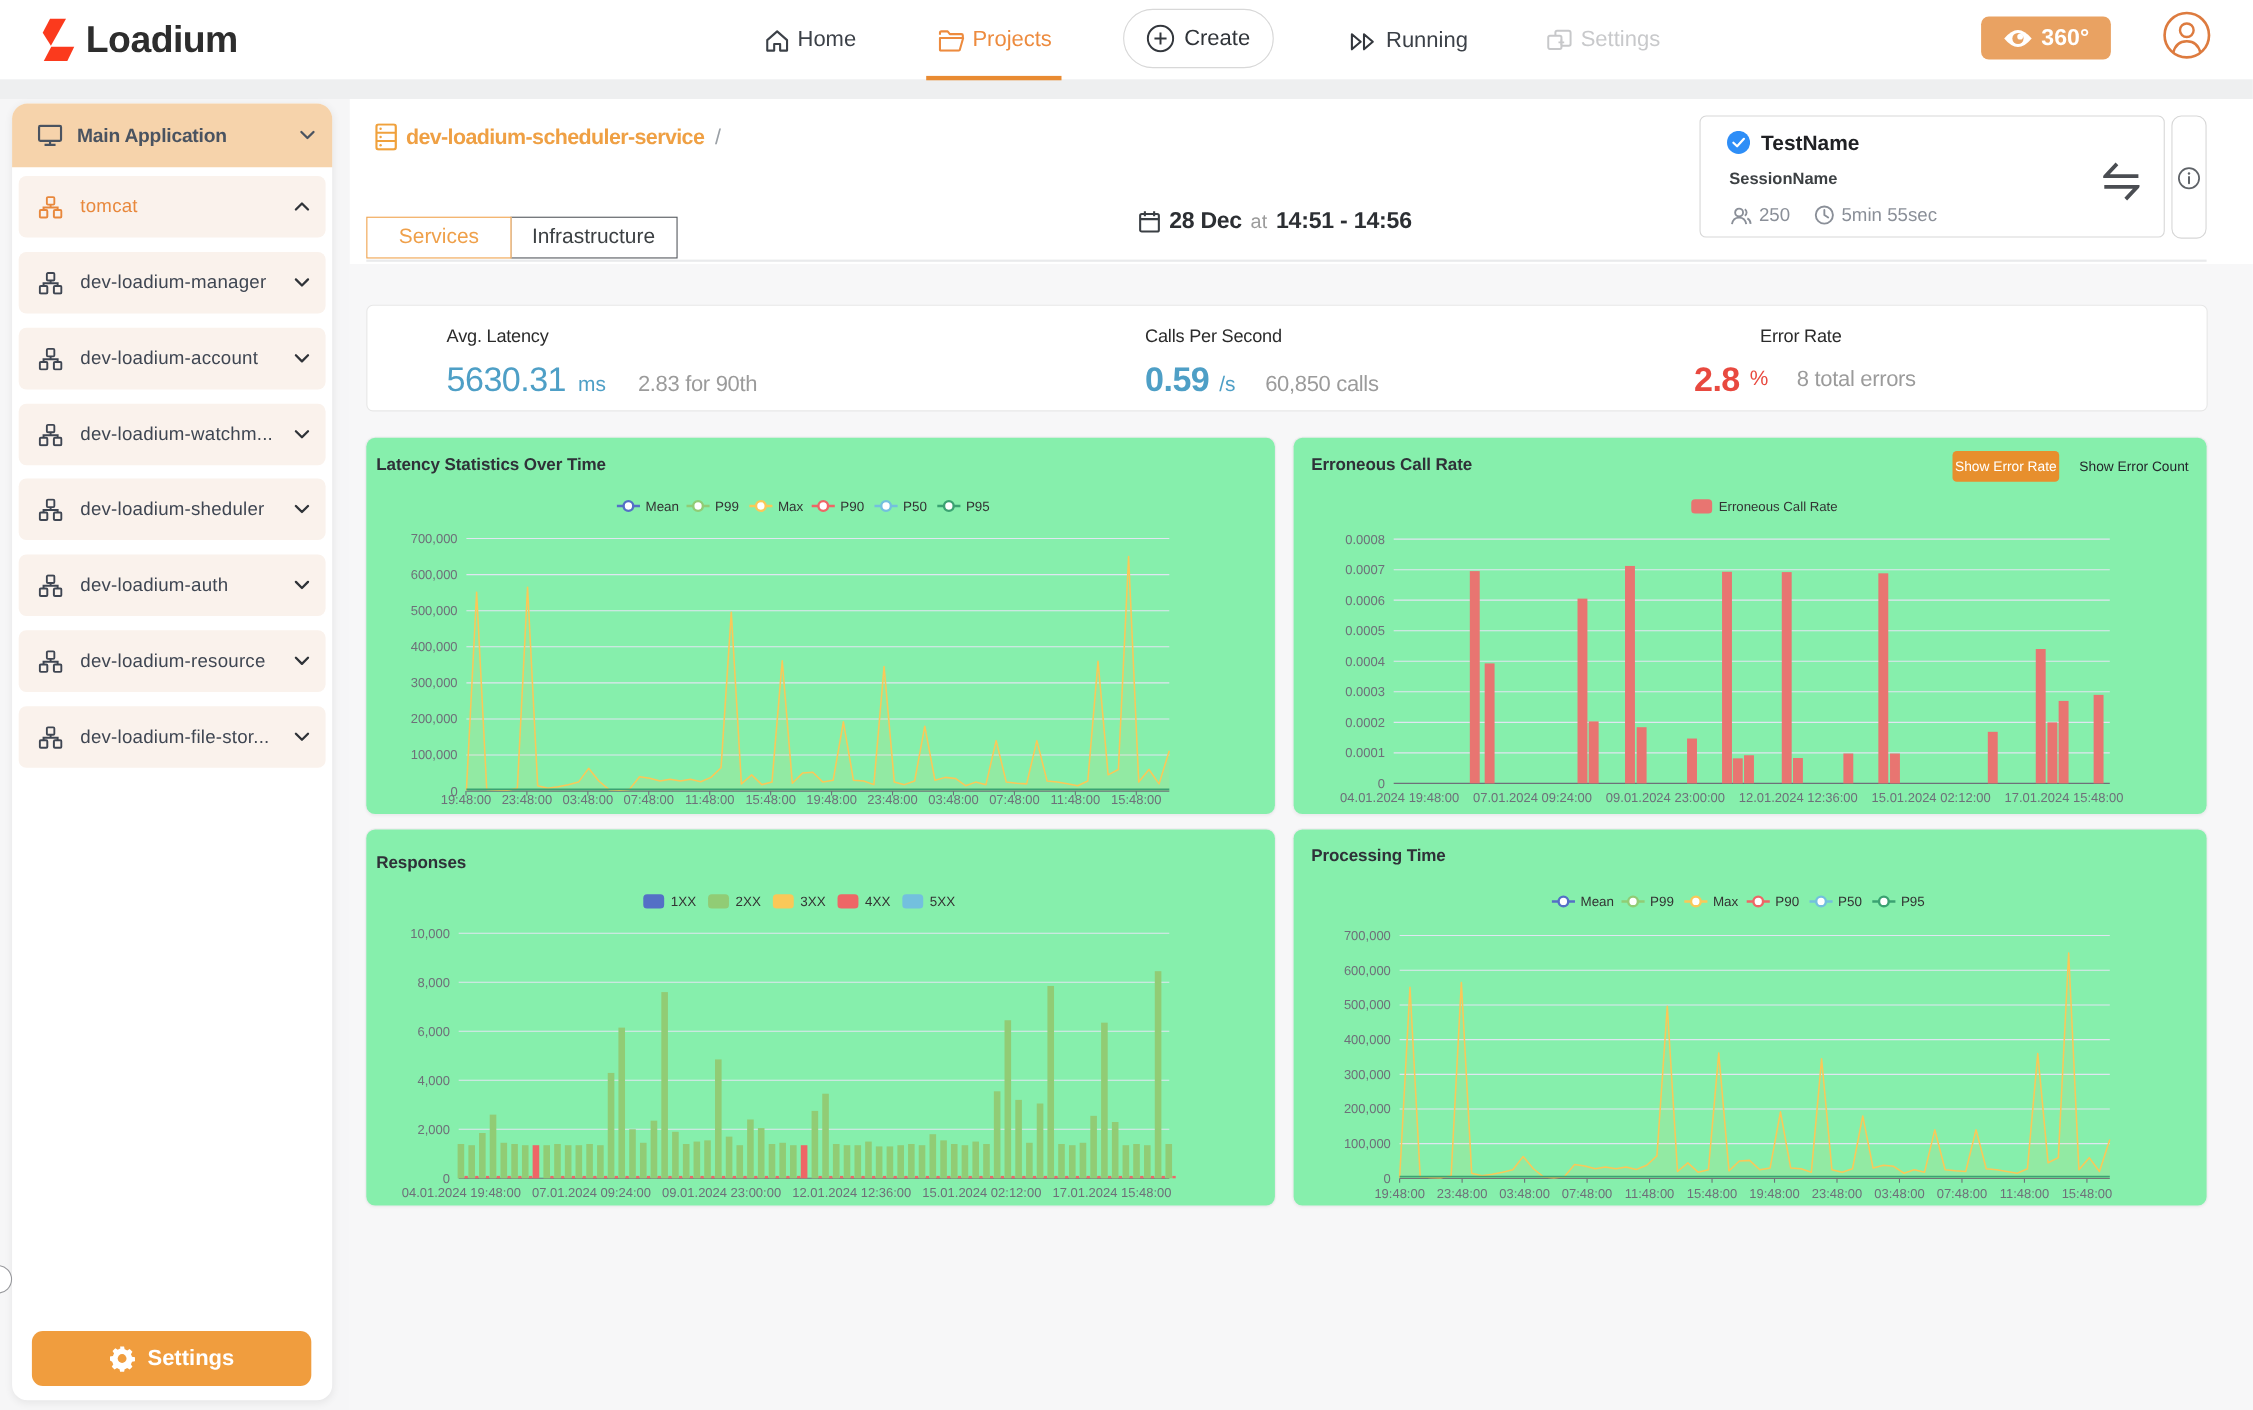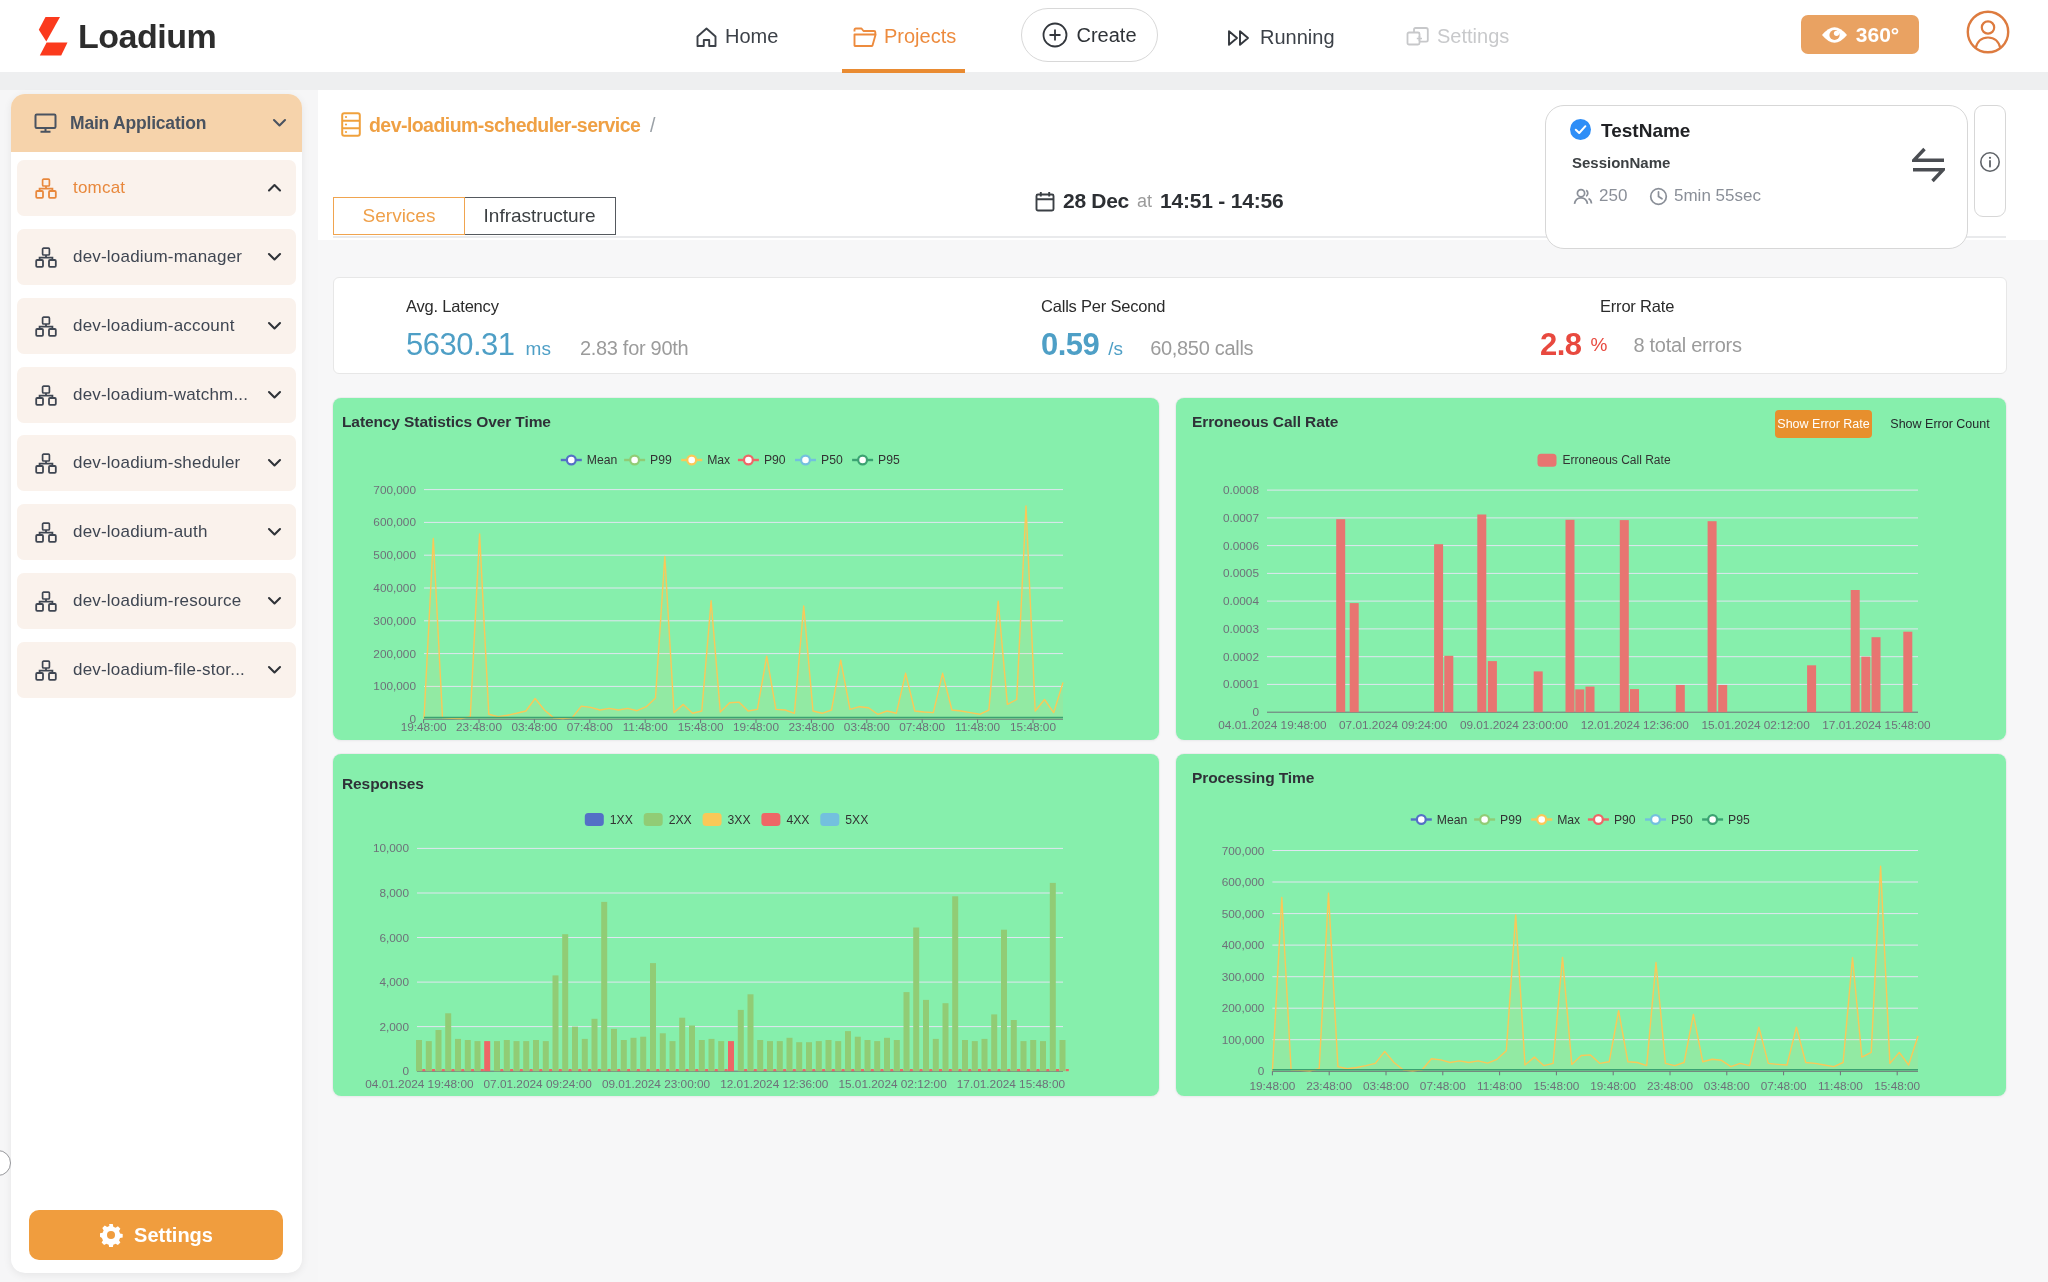--- a/index.html
+++ b/index.html
@@ -250,36 +250,36 @@
       <svg width="20" height="21" viewBox="0 0 20 21" style="">
         <rect x="1.5" y="3.5" width="17" height="16" rx="1.5" fill="none" stroke="#3a3f44" stroke-width="1.9"></rect>
         <path d="M5.8 1 V5.5 M14.2 1 V5.5 M1.5 8.2 H18.5" stroke="#3a3f44" stroke-width="1.9"></path>
       </svg>
     </span>
     <span style="font-size:21px;font-weight:bold;color:#2c2f33;letter-spacing:-.3px">28 Dec</span>
     <span style="font-size:18px;color:#9b9b9b">at</span>
     <span style="font-size:21px;font-weight:bold;color:#2c2f33;letter-spacing:-.2px">14:51 - 14:56</span>
   </span>
 
-<div class="abs" style="left:1545px;top:105px;width:423px;height:144px;border:1.4px solid #d7d7d7;border-radius:19px;background:#fff">
+<div class="abs" style="left:1545px;top:105px;width:423px;height:111px;border:1.4px solid #d7d7d7;border-radius:6px;background:#fff">
  <span class="abs" style="left:24px;top:13px"><svg width="21" height="21" viewBox="0 0 21 21" style="">
         <circle cx="10.5" cy="10.5" r="10.5" fill="#2e8ef7"></circle>
         <path d="M5.8 10.8 L9.2 14 L15.4 7.2" fill="none" stroke="#fff" stroke-width="2" stroke-linecap="round" stroke-linejoin="round"></path>
       </svg></span>
  <span class="abs" style="left:55px;top:14px;font-size:19px;font-weight:bold;color:#202124">TestName</span>
  <span class="abs" style="left:26px;top:48px;font-size:15px;font-weight:bold;color:#3c4043">SessionName</span>
  <span class="abs" style="left:27px;top:80px;display:flex;align-items:center;gap:6px">
       <svg width="20" height="17" viewBox="0 0 20 17" style="">
         <circle cx="8" cy="5.2" r="3.6" fill="none" stroke="#8a8f98" stroke-width="1.7"></circle>
         <path d="M1.5 15.8 Q2.5 9.8 8 9.8 Q13.5 9.8 14.5 15.8" fill="none" stroke="#8a8f98" stroke-width="1.7"></path>
         <path d="M13.2 2.2 a3.6 3.6 0 0 1 0 6 M15.5 10.5 q2.6 1.2 3 5" fill="none" stroke="#8a8f98" stroke-width="1.7"></path>
       </svg>
       <span style="font-size:17px;color:#8a8f98">250</span>
     </span>
- <span class="abs" style="left:103px;top:80px;display:flex;align-items:flex-end;gap:6px">
+ <span class="abs" style="left:103px;top:80px;display:flex;align-items:flex-start;gap:6px">
       <svg width="19" height="19" viewBox="0 0 19 19" style="">
         <circle cx="9.5" cy="9.5" r="7.8" fill="none" stroke="#8a8f98" stroke-width="1.7"></circle>
         <path d="M9.5 4.8 V9.5 L13 11.8" fill="none" stroke="#8a8f98" stroke-width="1.7" stroke-linecap="round"></path>
       </svg>
       <span style="font-size:17px;color:#8a8f98">5min 55sec</span>
     </span>
  <span class="abs" style="left:366px;top:41px"><svg width="33" height="36" viewBox="0 0 33 36" style="">
         <path d="M12.5 2 L2 13.2 H32" stroke="#4a4d52" stroke-width="3.4" fill="none"></path>
         <path d="M20.5 34 L31 22.8 H1" stroke="#4a4d52" stroke-width="3.4" fill="none"></path>
       </svg></span>

